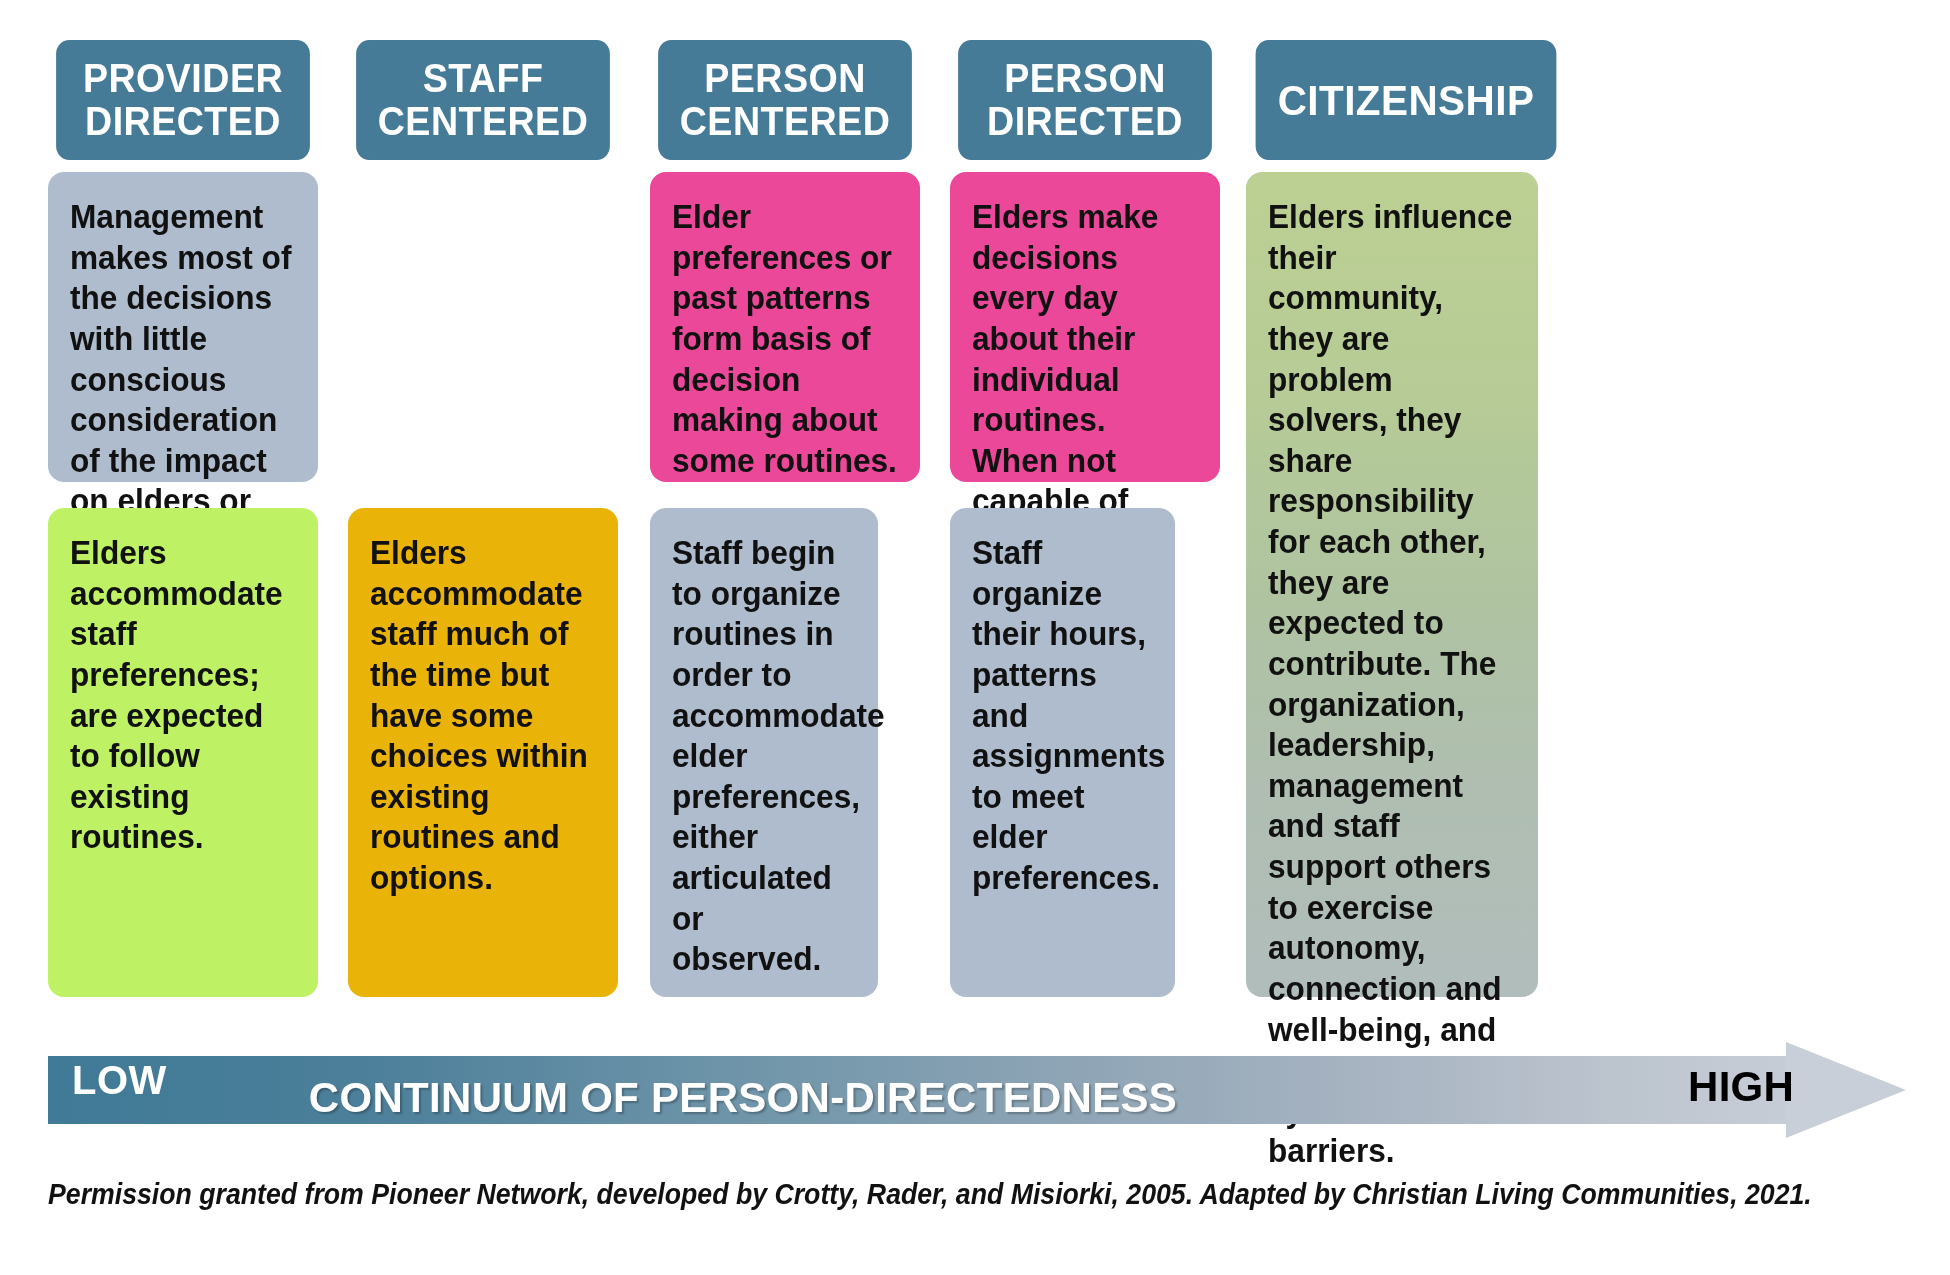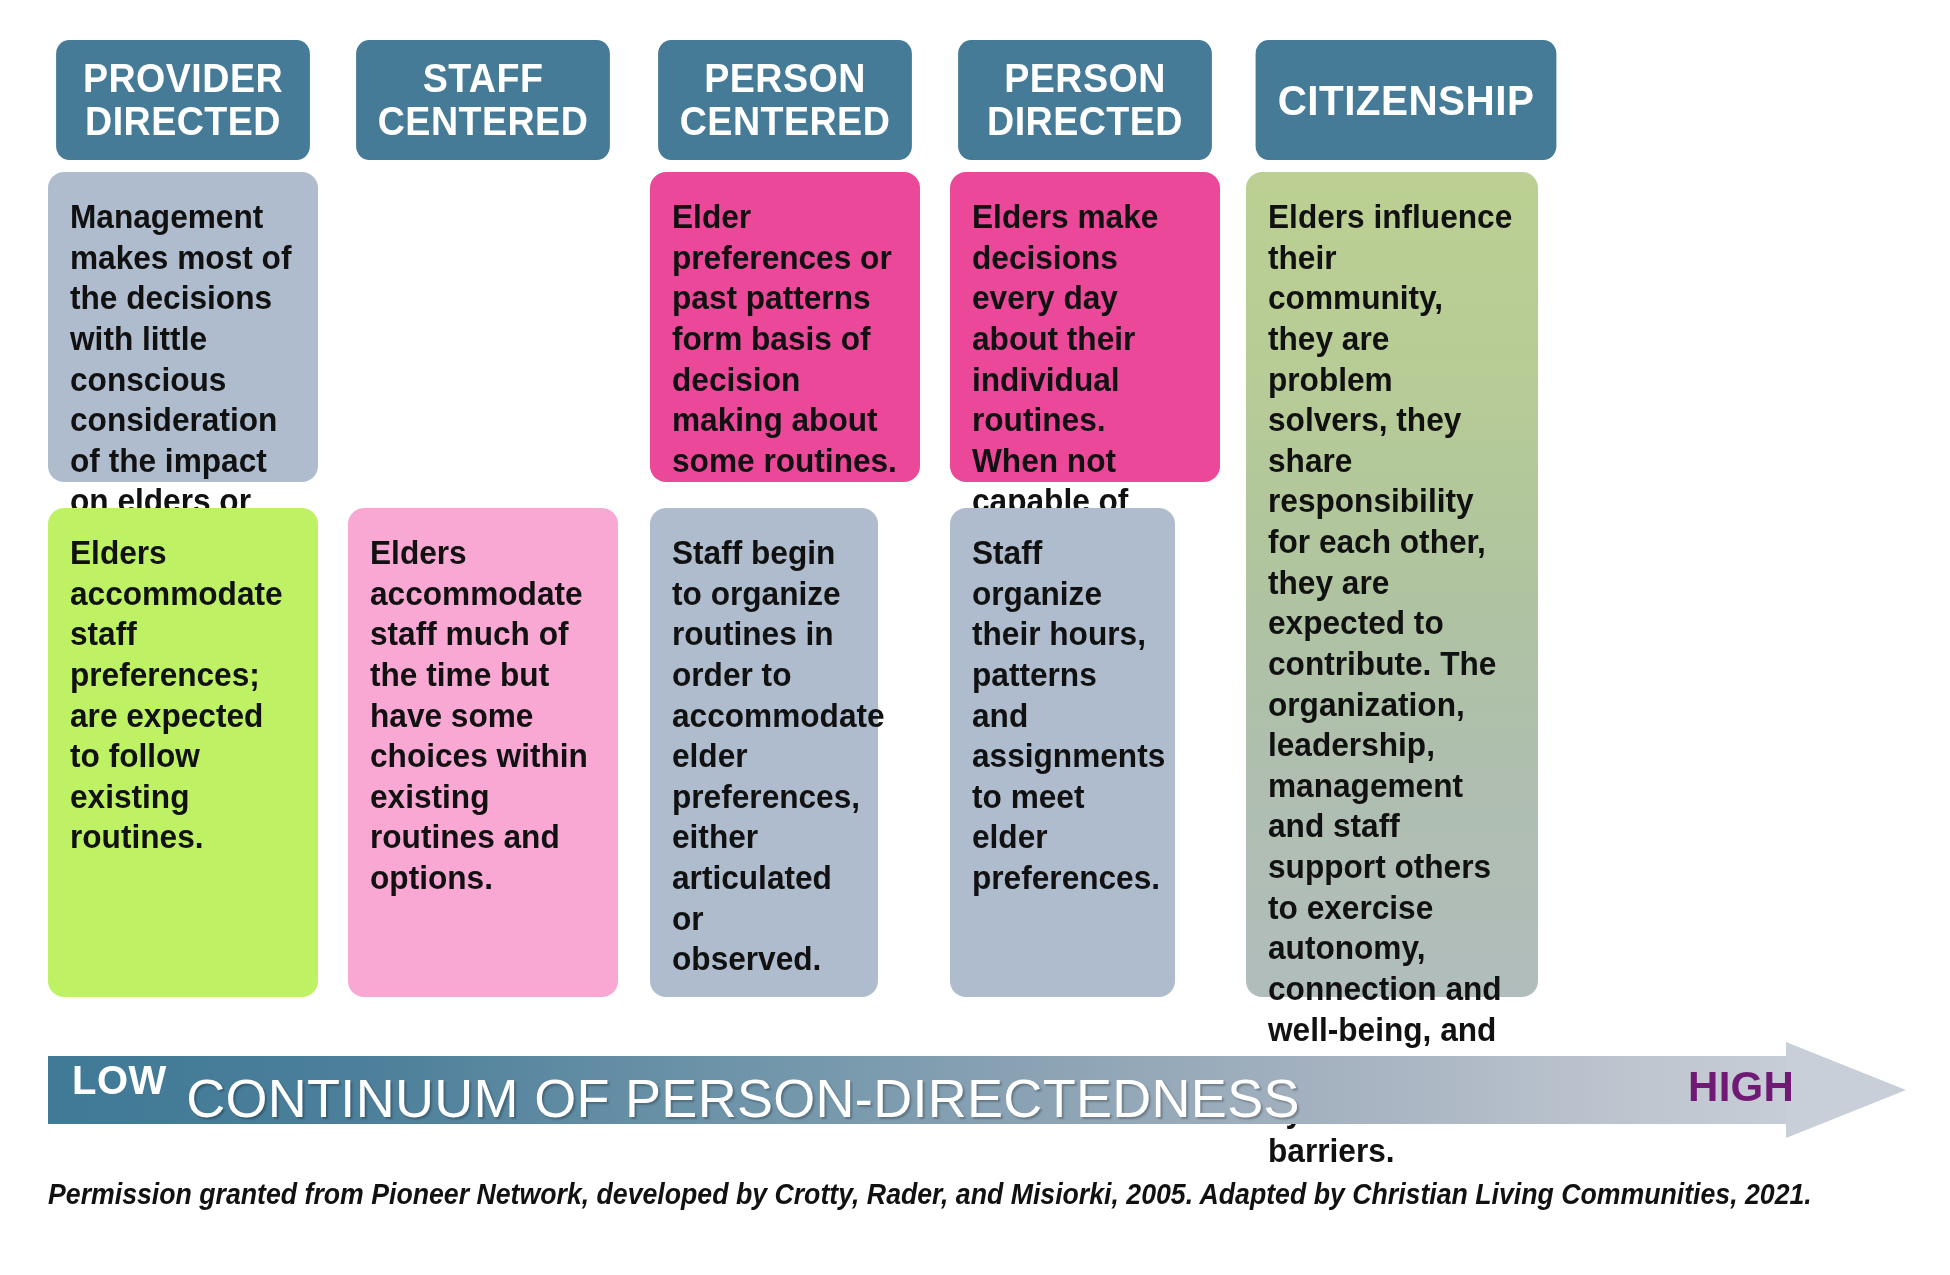--- a/index.html
+++ b/index.html
@@ -43,21 +43,21 @@
   }
   .card .txt{
     display:block;
     transform:scaleX(0.93);
     transform-origin:left top;
     width:107.5%;
   }
   .bg-blue{background:#AEBCCD;}
   .bg-green{background:#ec4899;}
   .bg-green-dk{background:#bef264;}
-  .bg-green-lt{background:#f9a8d4;}
+  .bg-green-lt{background:#eab308;}
   .bg-grad{background:linear-gradient(180deg,#BCD093 0%,#B6CB96 28%,#AFC3A1 52%,#AFBEB0 74%,#B1BDBC 100%);}
 
   
   .arrowwrap{position:absolute;left:48px;top:1042px;width:1856px;height:96px;}
   .arrowbody{
     position:absolute;left:0;top:14px;width:1740px;height:68px;
     background:linear-gradient(90deg,#3F7A96 0%,#4C7F9A 18%,#6C93A8 38%,#8DA4B5 58%,#A8B4C2 76%,#BCC4CE 90%,#C7CDD6 100%);
   }
   .arrowhead{
     position:absolute;left:1738px;top:0;width:0;height:0;
@@ -67,28 +67,28 @@
   }
   .arrow-low{
     position:absolute;left:24px;top:14px;height:48px;
     display:flex;align-items:center;
     color:#ffffff;font-weight:bold;font-size:40px;
     font-stretch:condensed;letter-spacing:0.5px;
   }
   .arrow-mid{
     position:absolute;left:0;top:14px;width:1390px;height:84px;
     display:flex;align-items:center;justify-content:center;
-    color:#ffffff;font-weight:normal;font-size:54px;
+    color:#ffffff;font-weight:bold;font-size:42px;
     font-stretch:condensed;letter-spacing:0.3px;
     text-shadow:2px 2px 2px rgba(0,0,0,0.25);
   }
   .arrow-high{
     position:absolute;left:1640px;top:14px;height:62px;
     display:flex;align-items:center;
-    color:#701a75;font-weight:bold;font-size:42px;
+    color:#000000;font-weight:bold;font-size:42px;
     font-stretch:condensed;letter-spacing:0.3px;
   }
 
   
   .footer{
     position:absolute;left:48px;top:1178px;width:1860px;
     font-style:italic;font-weight:bold;
     font-size:29px;color:#111111;
     font-stretch:condensed;
     white-space:nowrap;

